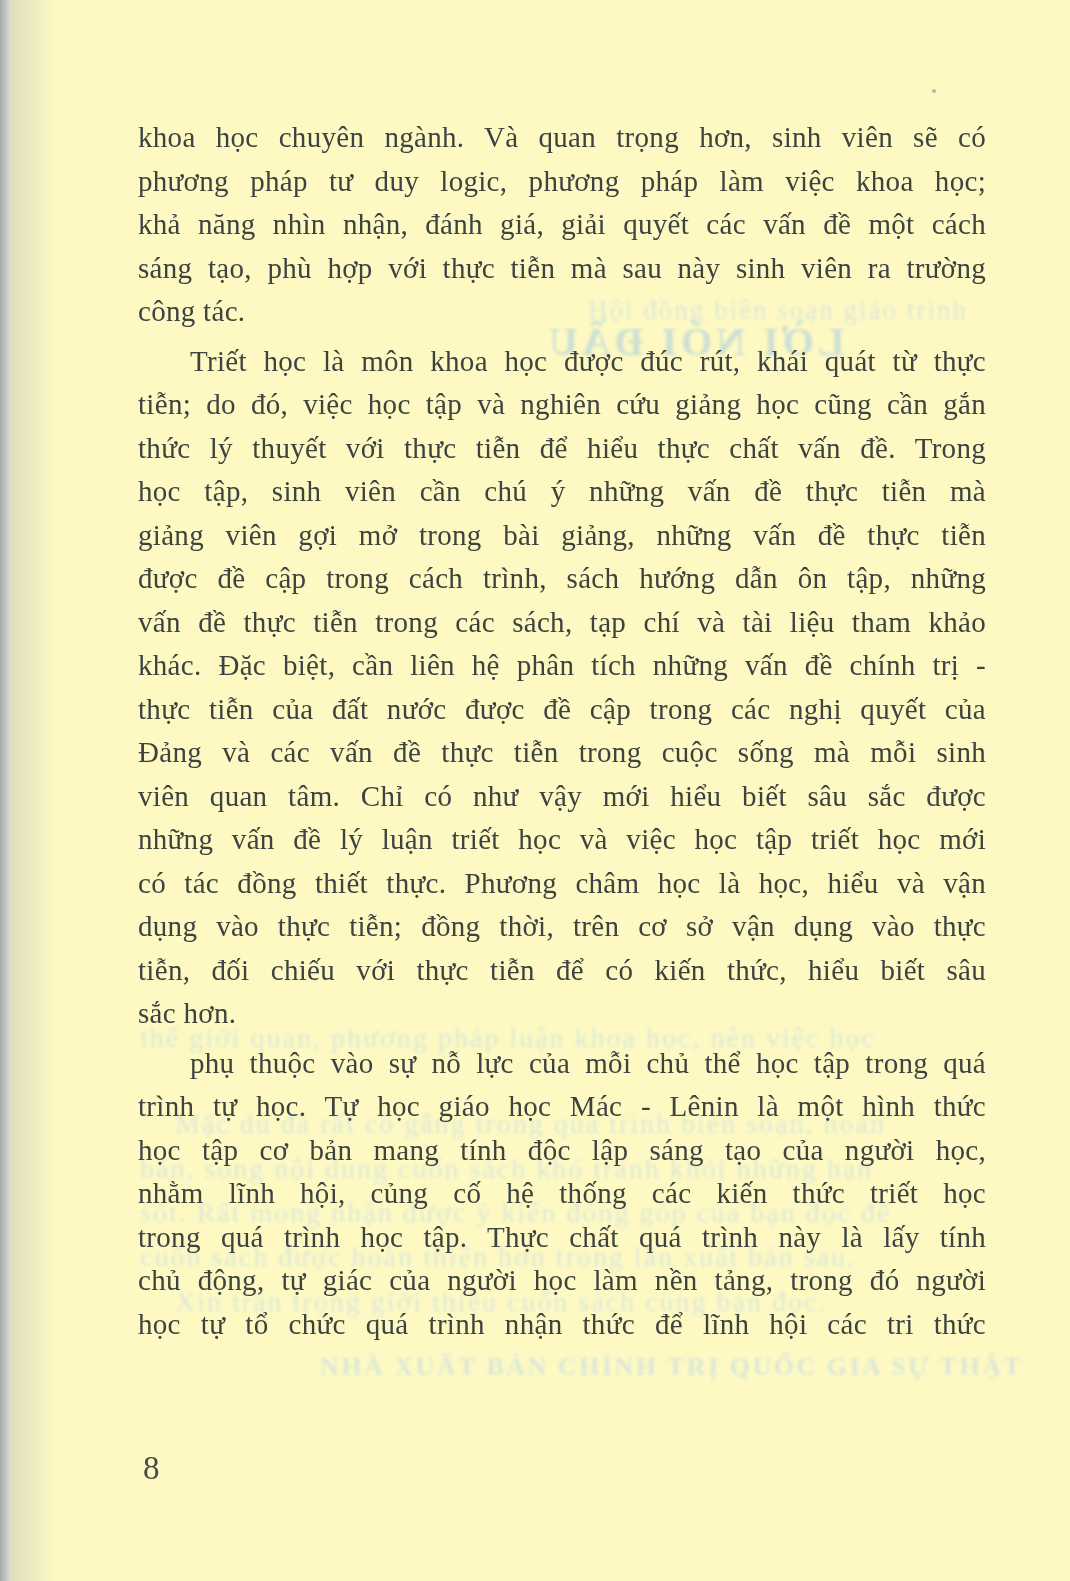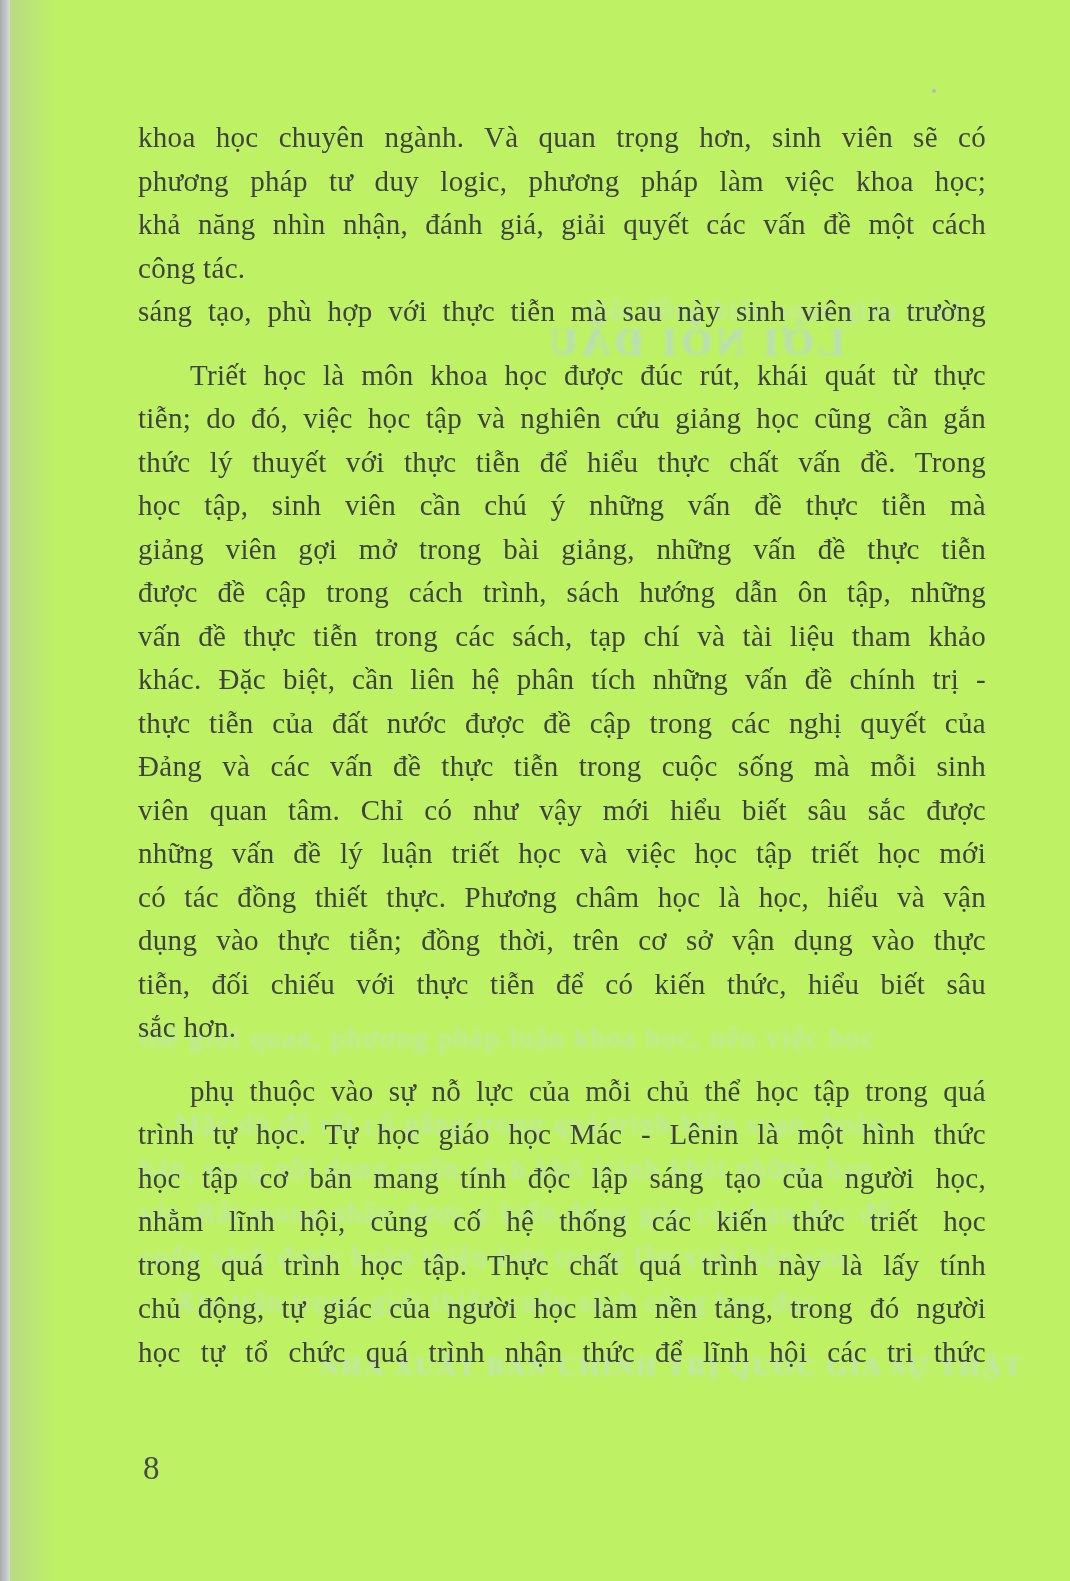--- a/index.html
+++ b/index.html
@@ -1,20 +1,20 @@
 <!DOCTYPE html>
 <html><head>
 <meta charset="utf-8">
 <style>
   html, body { margin: 0; padding: 0; background: #e8eaea; }
   .page {
     position: relative;
     width: 1070px;
     height: 1581px;
-    background: #bef264;
+    background: #fef9c3;
     overflow: hidden;
     font-family: "Liberation Serif", "DejaVu Serif", serif;
   }
   
   .edge-dark {
     position: absolute; left: 0; top: 0; bottom: 0; width: 10px;
     background: linear-gradient(to right, #a6acac 0%, #c0c6c6 55%, #d6dbdb 100%);
   }
   .edge-fade {
     position: absolute; left: 10px; top: 0; bottom: 0; width: 48px;
@@ -43,21 +43,21 @@
   
   .text-block {
     position: absolute; z-index: 2;
     left: 138px; top: 116px; width: 848px;
     color: #3e4340;
     font-size: 29px;
     line-height: 43.5px;
     letter-spacing: 0.3px;
   }
   .para { margin: 0; }
-  .para + .para { margin-top: 20px; }
+  .para + .para { margin-top: 6px; }
   .line {
     text-align: justify;
     text-align-last: justify;
     min-height: 43.5px;
   }
   .line.last { text-align-last: left; }
   .para.indented .line:first-child { text-indent: 52px; }
   .page-number {
     position: absolute; z-index: 2;
     left: 143px; top: 1450px;
@@ -85,22 +85,22 @@
     <div class="ghost" style="left:175px; top:1286px;">Xin trân trọng giới thiệu cuốn sách cùng bạn đọc.</div>
     <div class="ghost small-caps" style="left:320px; top:1352px;">NHÀ XUẤT BẢN CHÍNH TRỊ QUỐC GIA SỰ THẬT</div>
   </div>
 
   <div class="text-block">
 
     <div class="para">
       <div class="line">khoa học chuyên ngành. Và quan trọng hơn, sinh viên sẽ có</div>
       <div class="line">phương pháp tư duy logic, phương pháp làm việc khoa học;</div>
       <div class="line">khả năng nhìn nhận, đánh giá, giải quyết các vấn đề một cách</div>
+      <div class="line">sáng tạo, phù hợp với thực tiễn mà sau này sinh viên ra trường</div>
       <div class="line last">công tác.</div>
-      <div class="line">sáng tạo, phù hợp với thực tiễn mà sau này sinh viên ra trường</div>
     </div>
 
     <div class="para indented">
       <div class="line">Triết học là môn khoa học được đúc rút, khái quát từ thực</div>
       <div class="line">tiễn; do đó, việc học tập và nghiên cứu giảng học cũng cần gắn</div>
       <div class="line">thức lý thuyết với thực tiễn để hiểu thực chất vấn đề. Trong</div>
       <div class="line">học tập, sinh viên cần chú ý những vấn đề thực tiễn mà</div>
       <div class="line">giảng viên gợi mở trong bài giảng, những vấn đề thực tiễn</div>
       <div class="line">được đề cập trong cách trình, sách hướng dẫn ôn tập, những</div>
       <div class="line">vấn đề thực tiễn trong các sách, tạp chí và tài liệu tham khảo</div>

